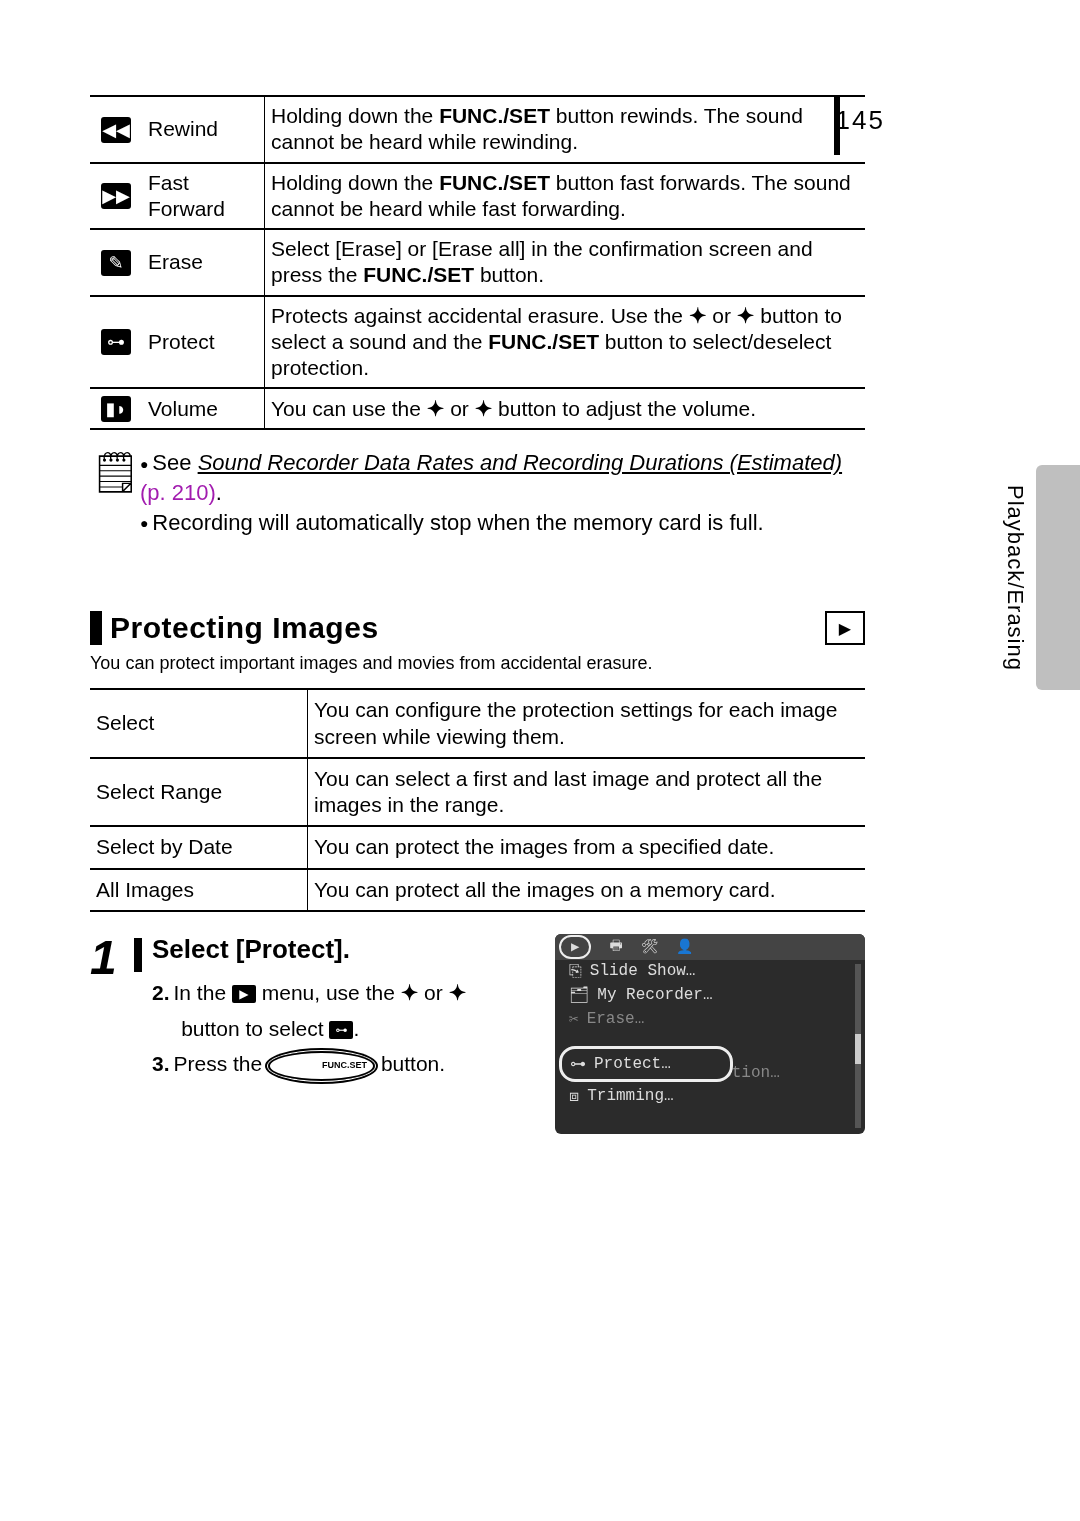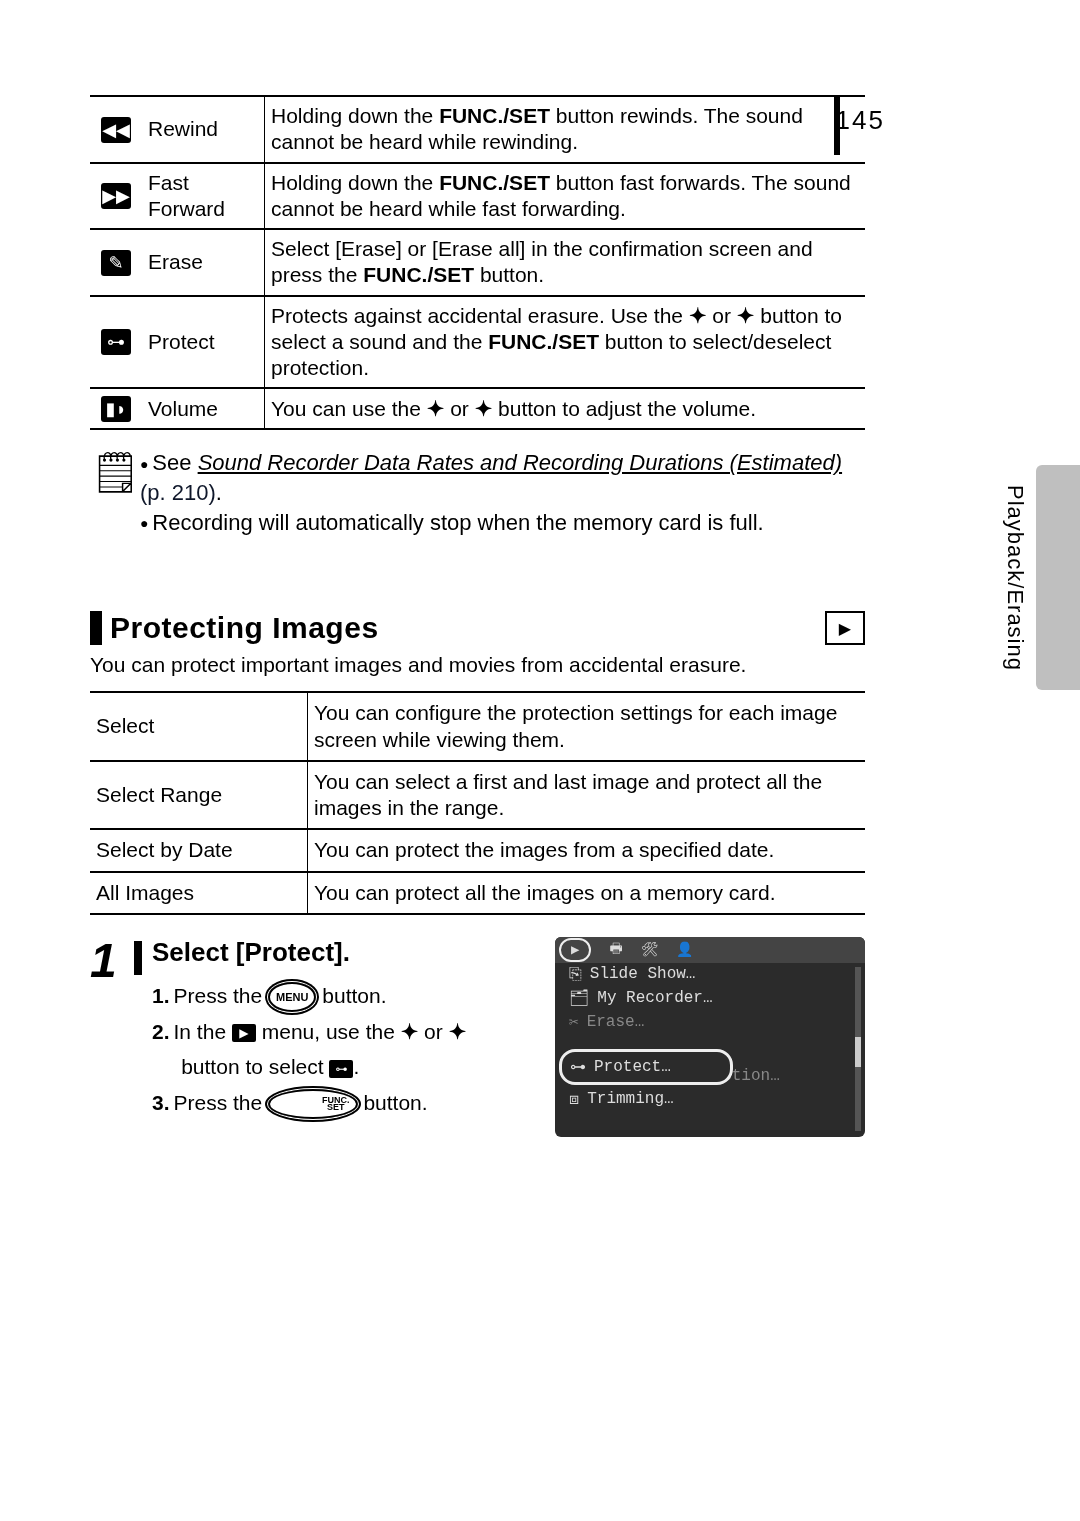--- a/index.html
+++ b/index.html
@@ -102,21 +102,21 @@
   .note-text {
     font-size: 22px;
     line-height: 1.35;
   }
   .note-text .bullet::before {
     content: "● ";
     font-size: 14px;
     vertical-align: middle;
   }
   .italic { font-style: italic; text-decoration: underline; }
-  .link { color: #0f172a; }
+  .link { color: #a21caf; }
   
   .section-head {
     display: flex;
     align-items: center;
     margin-top: 74px;
     margin-bottom: 8px;
     width: 775px;
     justify-content: space-between;
   }
   .section-head .bar {
@@ -135,21 +135,21 @@
   .play-icon-box {
     width: 36px;
     height: 30px;
     border: 2px solid #000;
     display: flex;
     align-items: center;
     justify-content: center;
     font-size: 16px;
   }
   .intro-line {
-    font-size: 21px;
+    font-size: 18px;
     margin-bottom: 14px;
   }
   
   table.opts {
     border-collapse: collapse;
     width: 775px;
   }
   table.opts td {
     border-top: 2px solid #000;
     border-bottom: 2px solid #000;
@@ -298,22 +298,22 @@
   .cam .scroll::after {
     content: "";
     position: absolute;
     top: 70px;
     width: 6px;
     height: 30px;
     background: #ccc;
   }
   .funcset-stack {
     display: inline-flex;
-    flex-direction: column;
-    align-items: center;
+    flex-direction: row;
+    align-items: flex-start;
     line-height: 0.8;
     font-size: 9px;
     font-weight: bold;
     margin-left: 46px;
   }
 </style>
 </head>
 <body>
 
 <div class="page">
@@ -401,21 +401,20 @@
     </tr>
   </tbody>
     </table>
 
   <div class="step-wrap">
     <div class="step-num">1</div>
     <div class="step-vbar"></div>
     <div class="step-body">
       <div class="step-title">Select [Protect].</div>
       <div class="step-lines">
-        <div><span class="n">1.</span><span>Press the </span><span class="btn-pill double">MENU</span><span> button.</span></div>
         <div><span class="n">2.</span><span>In the </span><span class="mini-play">▶</span><span> menu, use the </span><span class="arrow">✦</span><span> or </span><span class="arrow">✦</span><br>&nbsp;&nbsp;&nbsp;&nbsp;<span> button to select </span><span class="mini-key">⊶</span><span>.</span></div>
         <div><span class="n">3.</span><span>Press the </span><span class="btn-pill double">
               <span class="funcset-stack">
                 <span>FUNC.</span>
                 <span>SET</span>
               </span>
             </span><span> button.</span></div>
       </div>
     </div>
 

